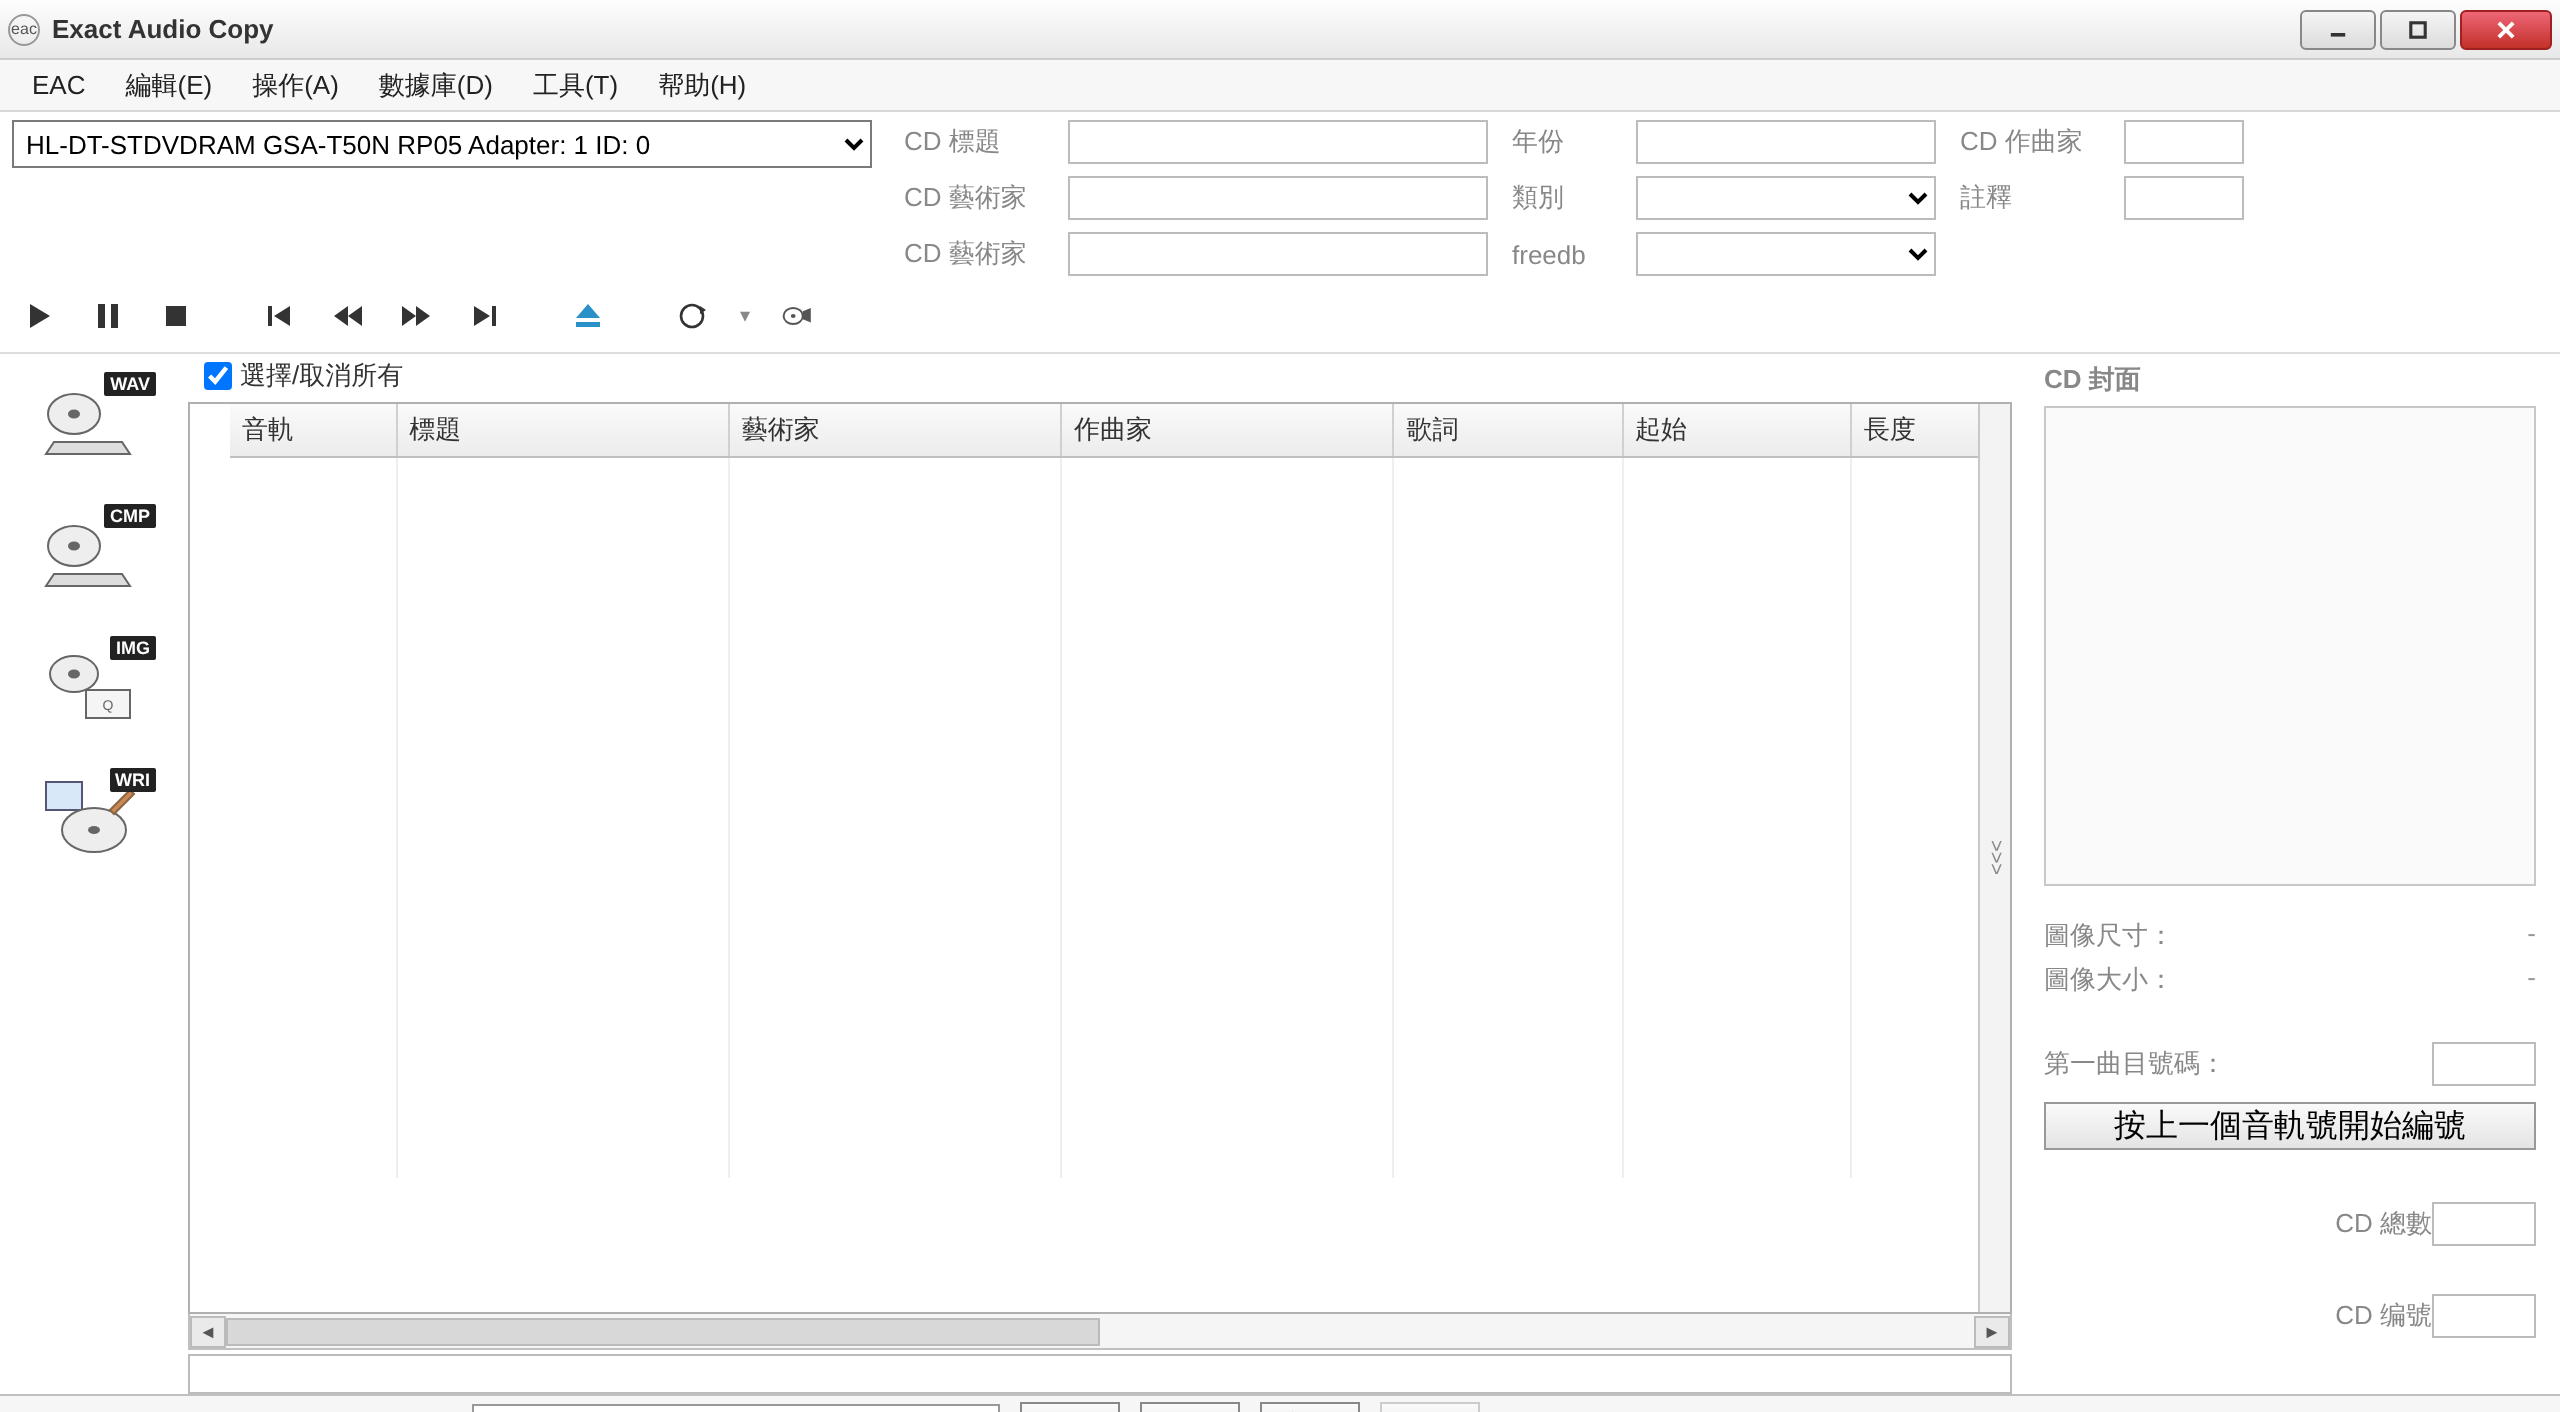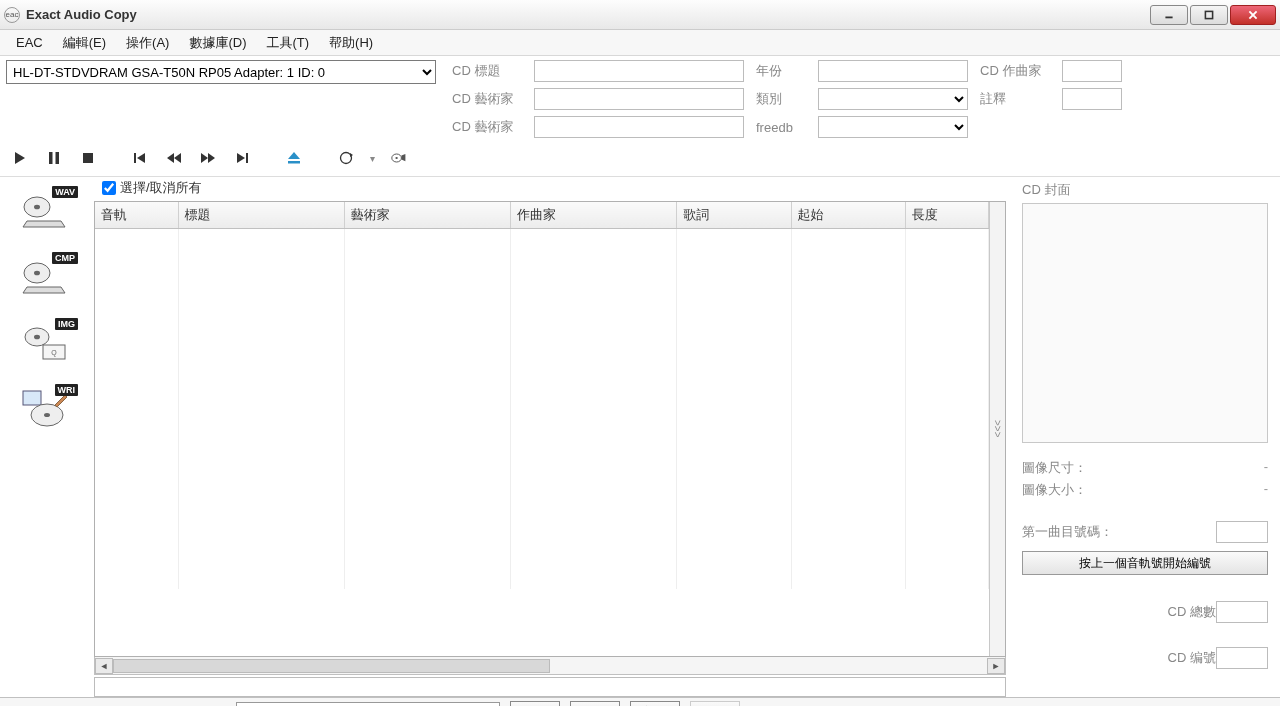--- a/index.html
+++ b/index.html
@@ -39,39 +39,39 @@
   .tool-btn .badge { position:absolute; top:2px; right:2px; background:#222; color:#fff; font-size:9px; font-weight:bold; padding:1px 3px; border-radius:1px;}
   .tool-btn svg { width:48px; height:40px; }
   
   .center { flex:1; display:flex; flex-direction:column; padding:0 4px;}
   .selectall-row { padding:2px 0 4px 8px; font-size:13px; color:#333; display:flex; align-items:center; gap:4px;}
   .selectall-row input { width:14px; height:14px;}
   
   .table-wrap { flex:1; border:1px solid #b0b0b0; position:relative; background:#fff; display:flex;}
   .table-inner { flex:1; overflow:hidden; display:flex; flex-direction:column;}
   thead th { background:linear-gradient(#fafafa,#ececec); border-right:1px solid #d0d0d0; border-bottom:1px solid #c0c0c0; text-align:left; padding:4px 6px; font-weight:normal; font-size:13px; color:#333;}
-  table { border-collapse:collapse; width:100%; table-layout:fixed;}
+  table { border-collapse:collapse; width:100%; table-layout:fixed;margin-left:20px;}
   tbody td { border-right:1px solid #eee; height:360px; vertical-align:top;}
   .expand-grip { width:16px; border-left:1px solid #c8c8c8; background:#f3f3f3; display:flex; align-items:center; justify-content:center; color:#888; font-size:10px; writing-mode:vertical-rl;}
   
   .hscroll { height:18px; display:flex; align-items:center; border:1px solid #c0c0c0; border-top:none; background:#f5f5f5;}
   .hscroll .arrow { width:18px; height:16px; border:1px solid #bbb; background:#eaeaea; display:flex; align-items:center; justify-content:center; font-size:9px; color:#555;}
   .hscroll .track { flex:1; height:14px; position:relative;}
   .hscroll .thumb { position:absolute; left:0; width:50%; height:100%; background:#d8d8d8; border:1px solid #bbb;}
   
   .bottom-input { margin-top:2px; border:1px solid #bcbcbc; height:20px; background:#fff;}
   
   .right-panel { width:270px; padding:4px 12px; font-size:13px; color:#888; display:flex; flex-direction:column;}
-  .cover-label { margin-bottom:4px;}
+  .cover-label { margin-bottom:4px;font-weight:bold;}
   .cover-box { flex:0 0 240px; border:1px solid #c8c8c8; background:#fafafa; margin-bottom:14px;}
   .info-line { display:flex; justify-content:space-between; margin:2px 0;gap:20px;}
   .info-line .val { color:#999;}
   .track-start { margin-top:20px; display:flex; align-items:center; gap:12px; justify-content:space-between;}
   .small-input { width:52px; height:22px; border:1px solid #bcbcbc; background:#fff;}
-  .wide-btn { width:100%; height:24px; margin-top:8px; border:1px solid #999; background:linear-gradient(#fafafa,#e4e4e4); font-size:12px; cursor:pointer;}
+  .wide-btn { width:100%; height:24px; margin-top:8px; border:1px solid #999; background:linear-gradient(#fafafa,#e4e4e4); font-size:16px; cursor:pointer;}
   .cd-count-row { display:flex; justify-content:flex-end; align-items:center; margin-top:26px;}
   
   
   .statusbar { height:30px; border-top:1px solid #c0c0c0; display:flex; align-items:center; padding:2px 6px; gap:10px; font-size:13px; background:#f6f6f6;}
   .status-text { width:220px; color:#333;}
   .status-combo { width:264px; height:22px; border:1px solid #999; background:#fff;}
   .status-btn { height:24px; padding:0 12px; border:1px solid #888; background:linear-gradient(#fafafa,#e2e2e2); cursor:pointer; font-size:12px;}
   .status-btn.disabled { color:#aaa; border-color:#ccc; cursor:default;}
 </style>
 </head>

